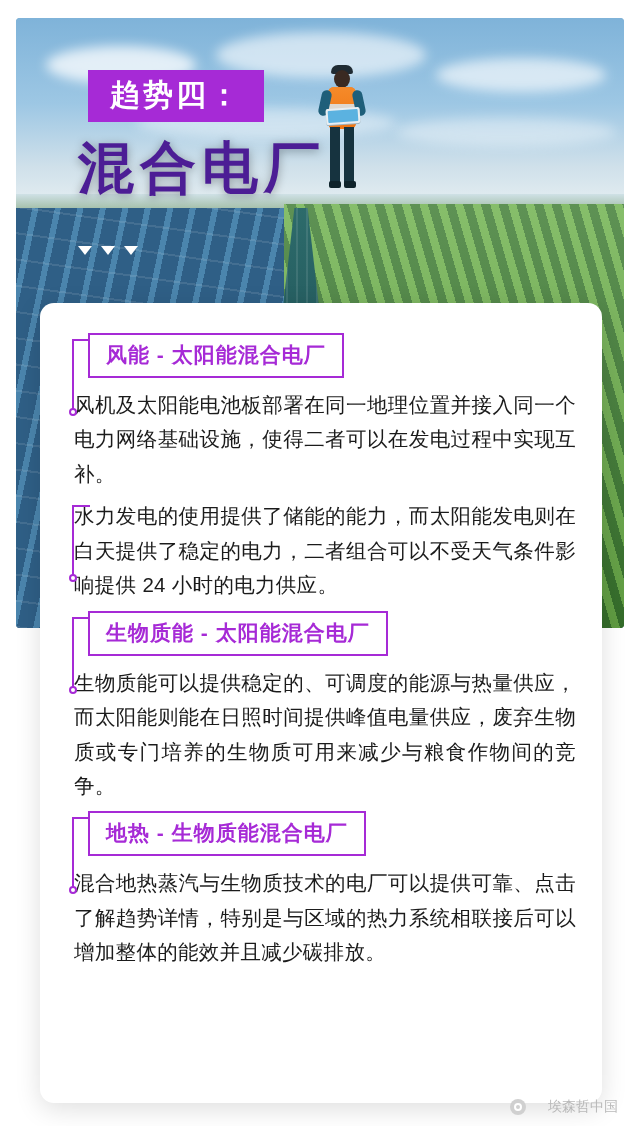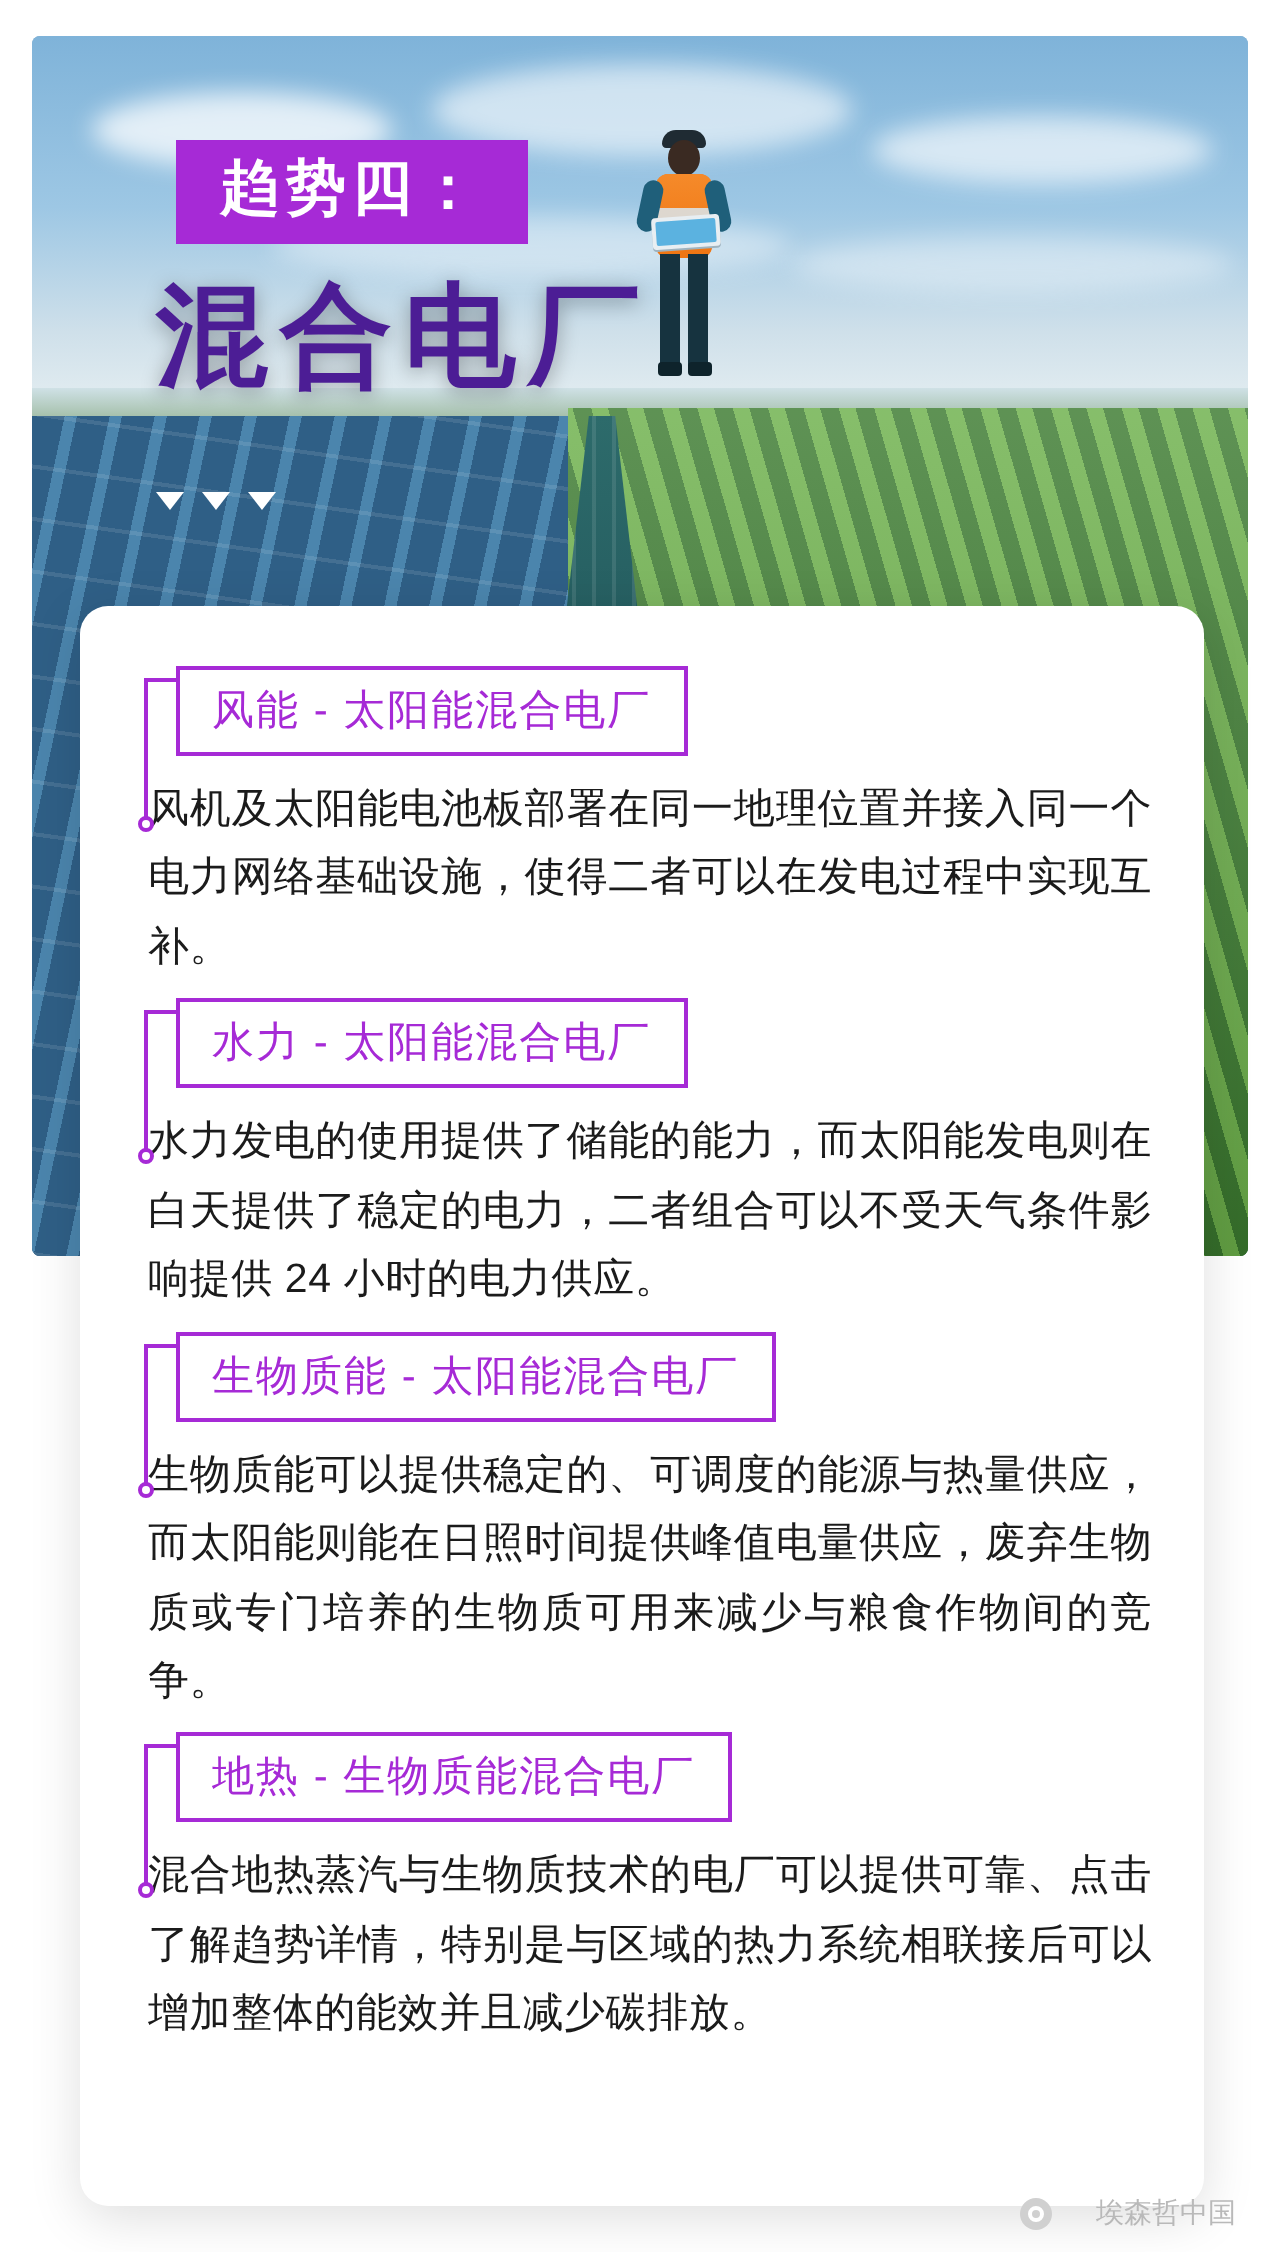--- a/index.html
+++ b/index.html
@@ -197,21 +197,21 @@
   .sec-head {
     display: inline-block;
     border: 2px solid #a62ad6;
     padding: 6px 16px 7px 16px;
     margin-left: 22px;
     margin-bottom: 10px;
   }
   .sec-head span {
     color: #a62ad6;
     font-size: 21px;
-    font-weight: normal;
+    font-weight: bold;
     letter-spacing: 1px;
     white-space: nowrap;
   }
   .bracket {
     position: absolute;
     left: 6px; top: 6px;
     width: 18px;
     height: 72px;
     border-left: 2px solid #a62ad6;
     border-top: 2px solid #a62ad6;
@@ -313,23 +313,20 @@
     <div class="section">
       <div class="bracket"></div>
       <div class="sec-head">
         <span>风能 - 太阳能混合电厂</span>
       </div>
       <p class="sec-body">风机及太阳能电池板部署在同一地理位置并接入同一个电力网络基础设施，使得二者可以在发电过程中实现互补。</p>
     </div>
 
     <div class="section">
       <div class="bracket"></div>
-      <div class="sec-head">
-        <span>水力 - 太阳能混合电厂</span>
-      </div>
       <p class="sec-body">水力发电的使用提供了储能的能力，而太阳能发电则在白天提供了稳定的电力，二者组合可以不受天气条件影响提供 24 小时的电力供应。</p>
     </div>
 
     <div class="section">
       <div class="bracket"></div>
       <div class="sec-head">
         <span>生物质能 - 太阳能混合电厂</span>
       </div>
       <p class="sec-body">生物质能可以提供稳定的、可调度的能源与热量供应，而太阳能则能在日照时间提供峰值电量供应，废弃生物质或专门培养的生物质可用来减少与粮食作物间的竞争。</p>
     </div>

